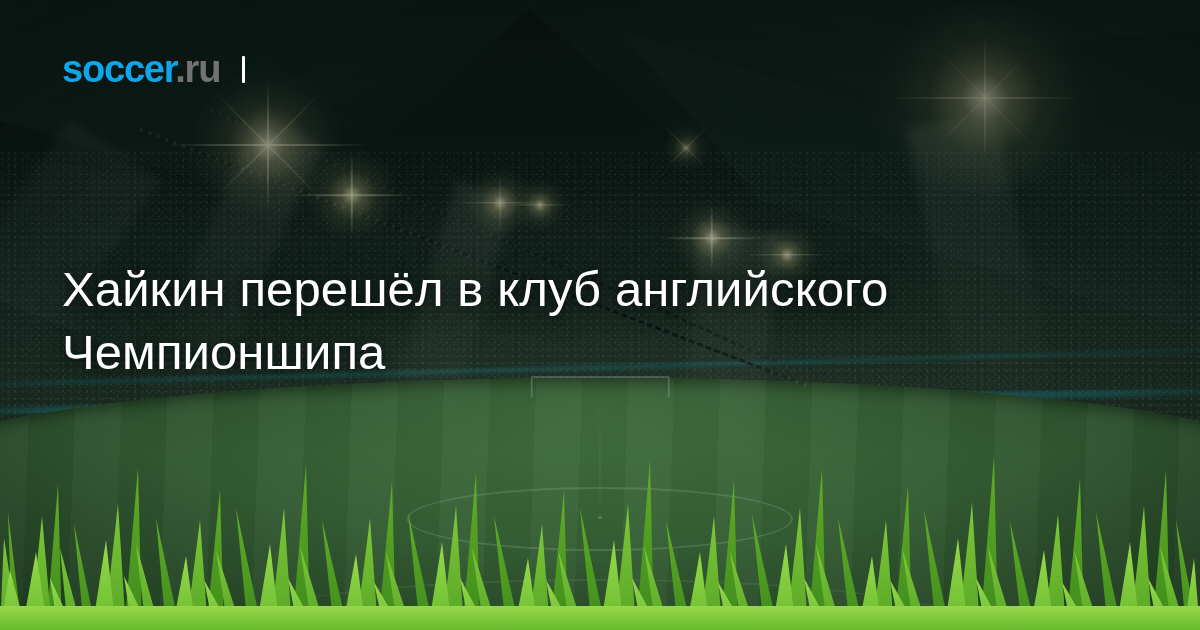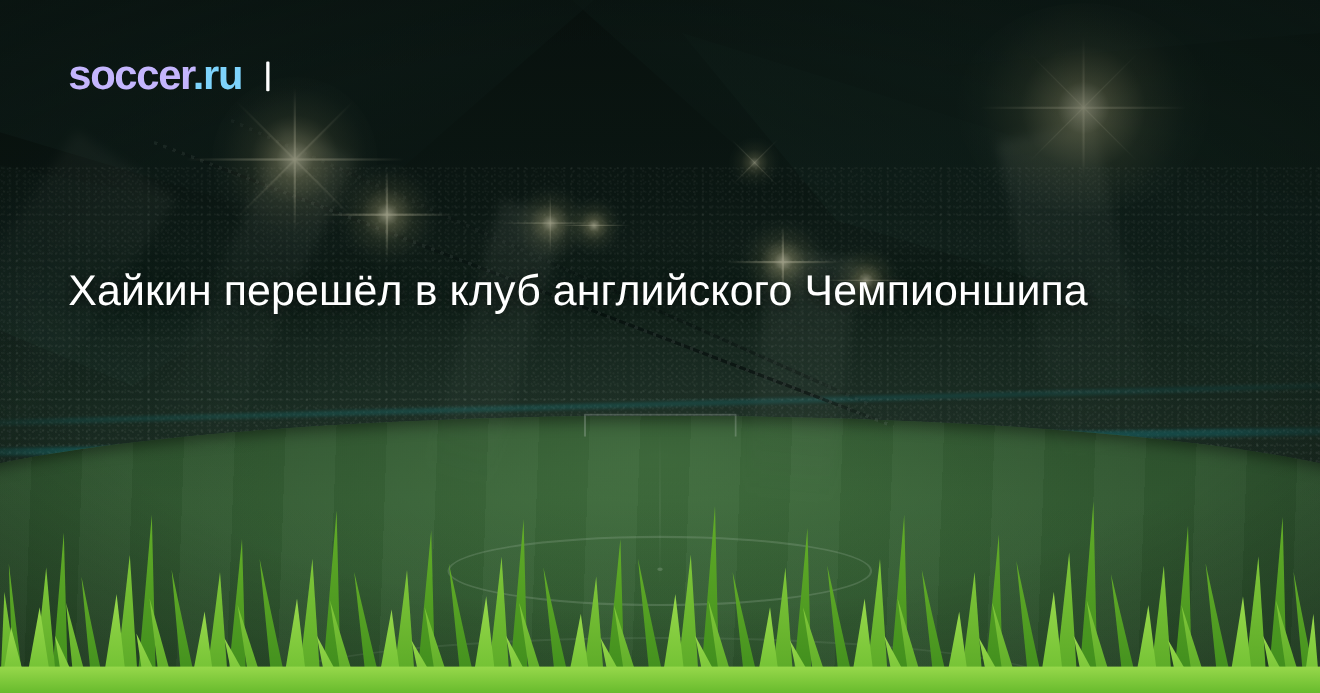--- a/index.html
+++ b/index.html
@@ -282,22 +282,22 @@
     align-items: center;
     gap: 0;
     white-space: nowrap;
   }
   .logo {
     font-size: 38px;
     font-weight: 700;
     letter-spacing: -1.2px;
     line-height: 1;
   }
-  .logo .logo-soccer { color: #c4b5fd; }
-  .logo .logo-tld { color: #7dd3fc; }
+  .logo .logo-soccer { color: #0ea5e9; }
+  .logo .logo-tld { color: #737373; }
 
   .brand-sep {
     display: inline-block;
     width: 3px;
     height: 27px;
     background: #ffffff;
     margin: 0 21px 0 22px;
     border-radius: 1px;
     flex: none;
   }
@@ -307,25 +307,25 @@
     font-size: 31px;
     font-weight: 700;
     letter-spacing: 0.4px;
     line-height: 1;
     text-shadow: 0 1px 3px rgba(0,0,0,0.55);
   }
 
   .headline {
     position: absolute;
     left: 62px;
-    top: 240px;
+    top: 258px;
     width: 1060px;
     margin: 0;
     color: #ffffff;
-    font-size: 39px;
+    font-size: 49px;
     font-weight: 400;
     line-height: 1.28;
     letter-spacing: 0.1px;
     text-shadow: 0 2px 10px rgba(0,0,0,0.60), 0 0 34px rgba(0,0,0,0.40);
   }
 </style>
 </head>
 <body>
 
 <div class="share-card">

